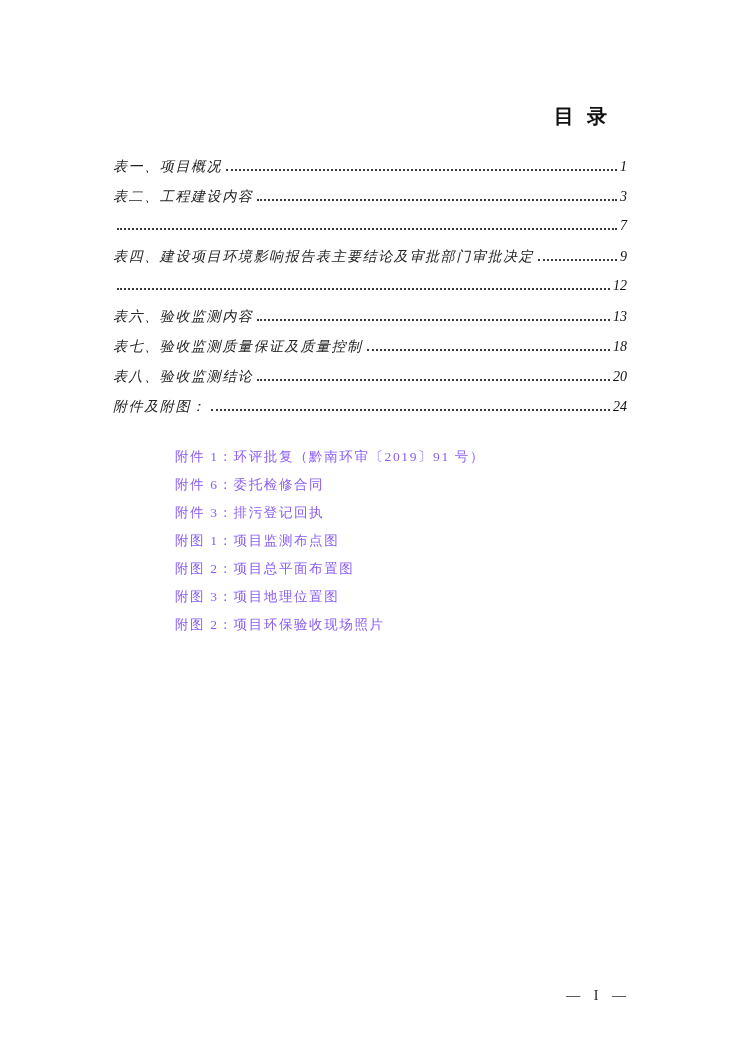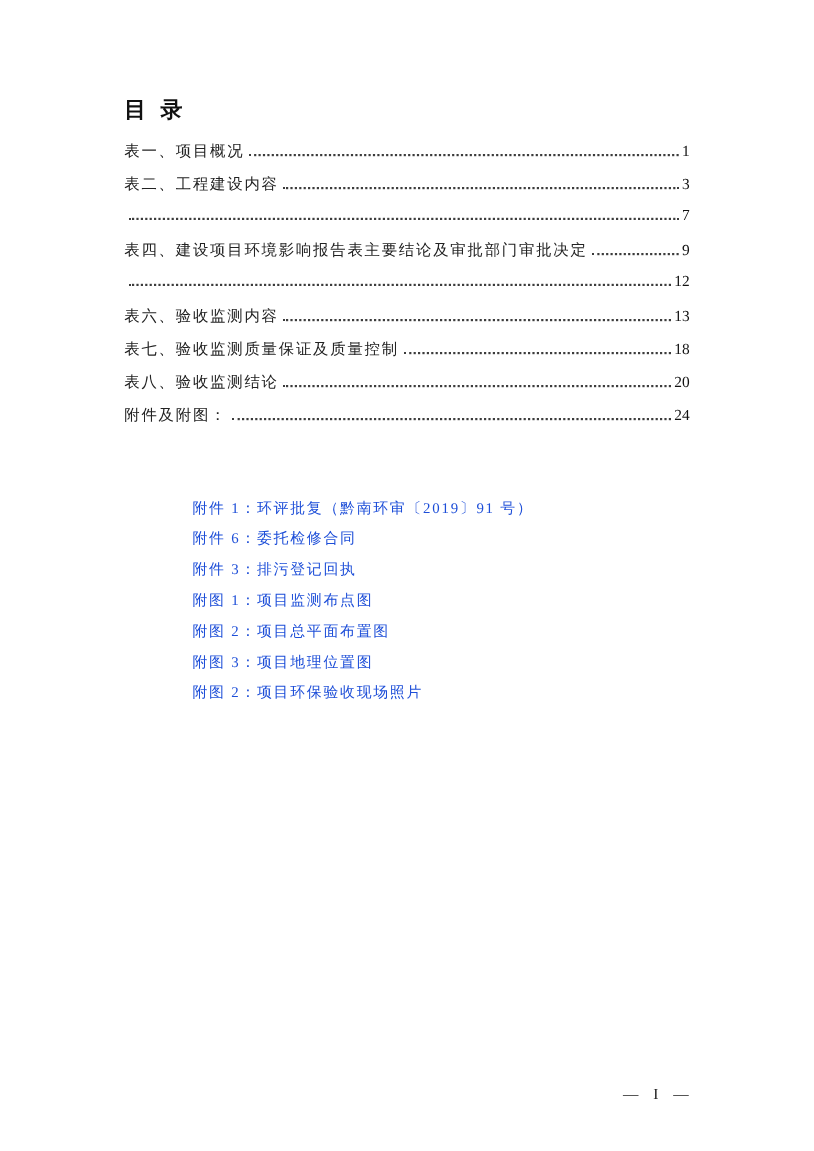--- a/index.html
+++ b/index.html
@@ -13,30 +13,31 @@
     color: #1e1e1e;
     overflow: hidden;
   }
   .content {
     position: absolute;
     left: 113px;
     top: 88px;
     width: 514px;
   }
   .doc-title {
-    text-align: left;
+    text-align: right;
     font-size: 20px;
     font-weight: bold;
     letter-spacing: 4px;
     color: #111;
-    margin: 0;
+    margin: 16px;
     line-height: 24px;
   }
   .toc {
-    margin-top: 17px;
+    margin-top: 30px;
+    font-style: italic;
   }
   .toc-row {
     display: flex;
     align-items: baseline;
     height: 30px;
     font-size: 14px;
   }
   .toc-label {
     letter-spacing: 1.6px;
     white-space: nowrap;
@@ -56,23 +57,22 @@
   .attachments {
     position: absolute;
     left: 127px;
     top: 448px;
     width: 480px;
   }
   .att-row {
     height: 28px;
     font-size: 13.5px;
     letter-spacing: 1.6px;
-    color: #1d4ed8;
+    color: #8b5cf6;
     display: flex;
-    align-items: center;
     white-space: nowrap;
     padding-left: 48px;
   }
   .footer {
     position: absolute;
     top: 988px;
     right: 113px;
     font-size: 14px;
     color: #222;
     letter-spacing: 1px;

